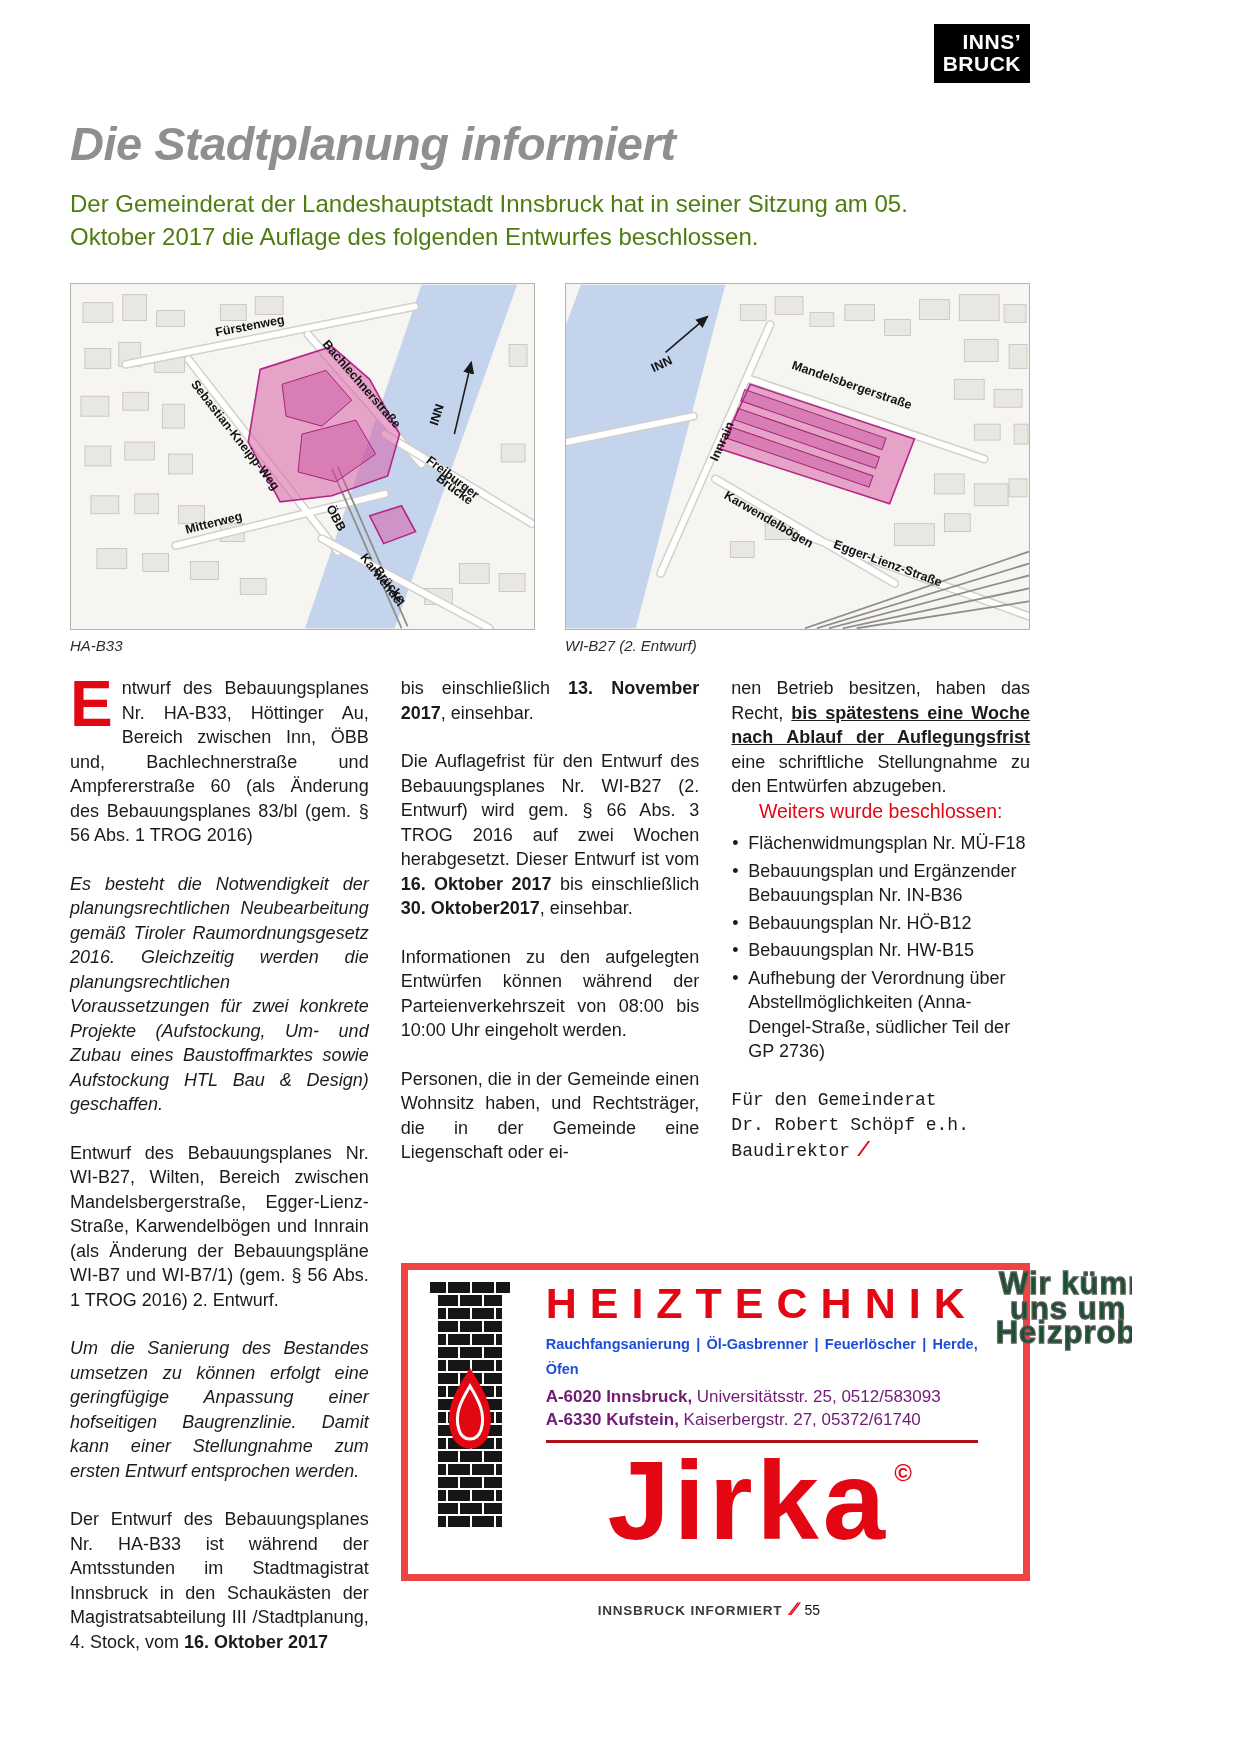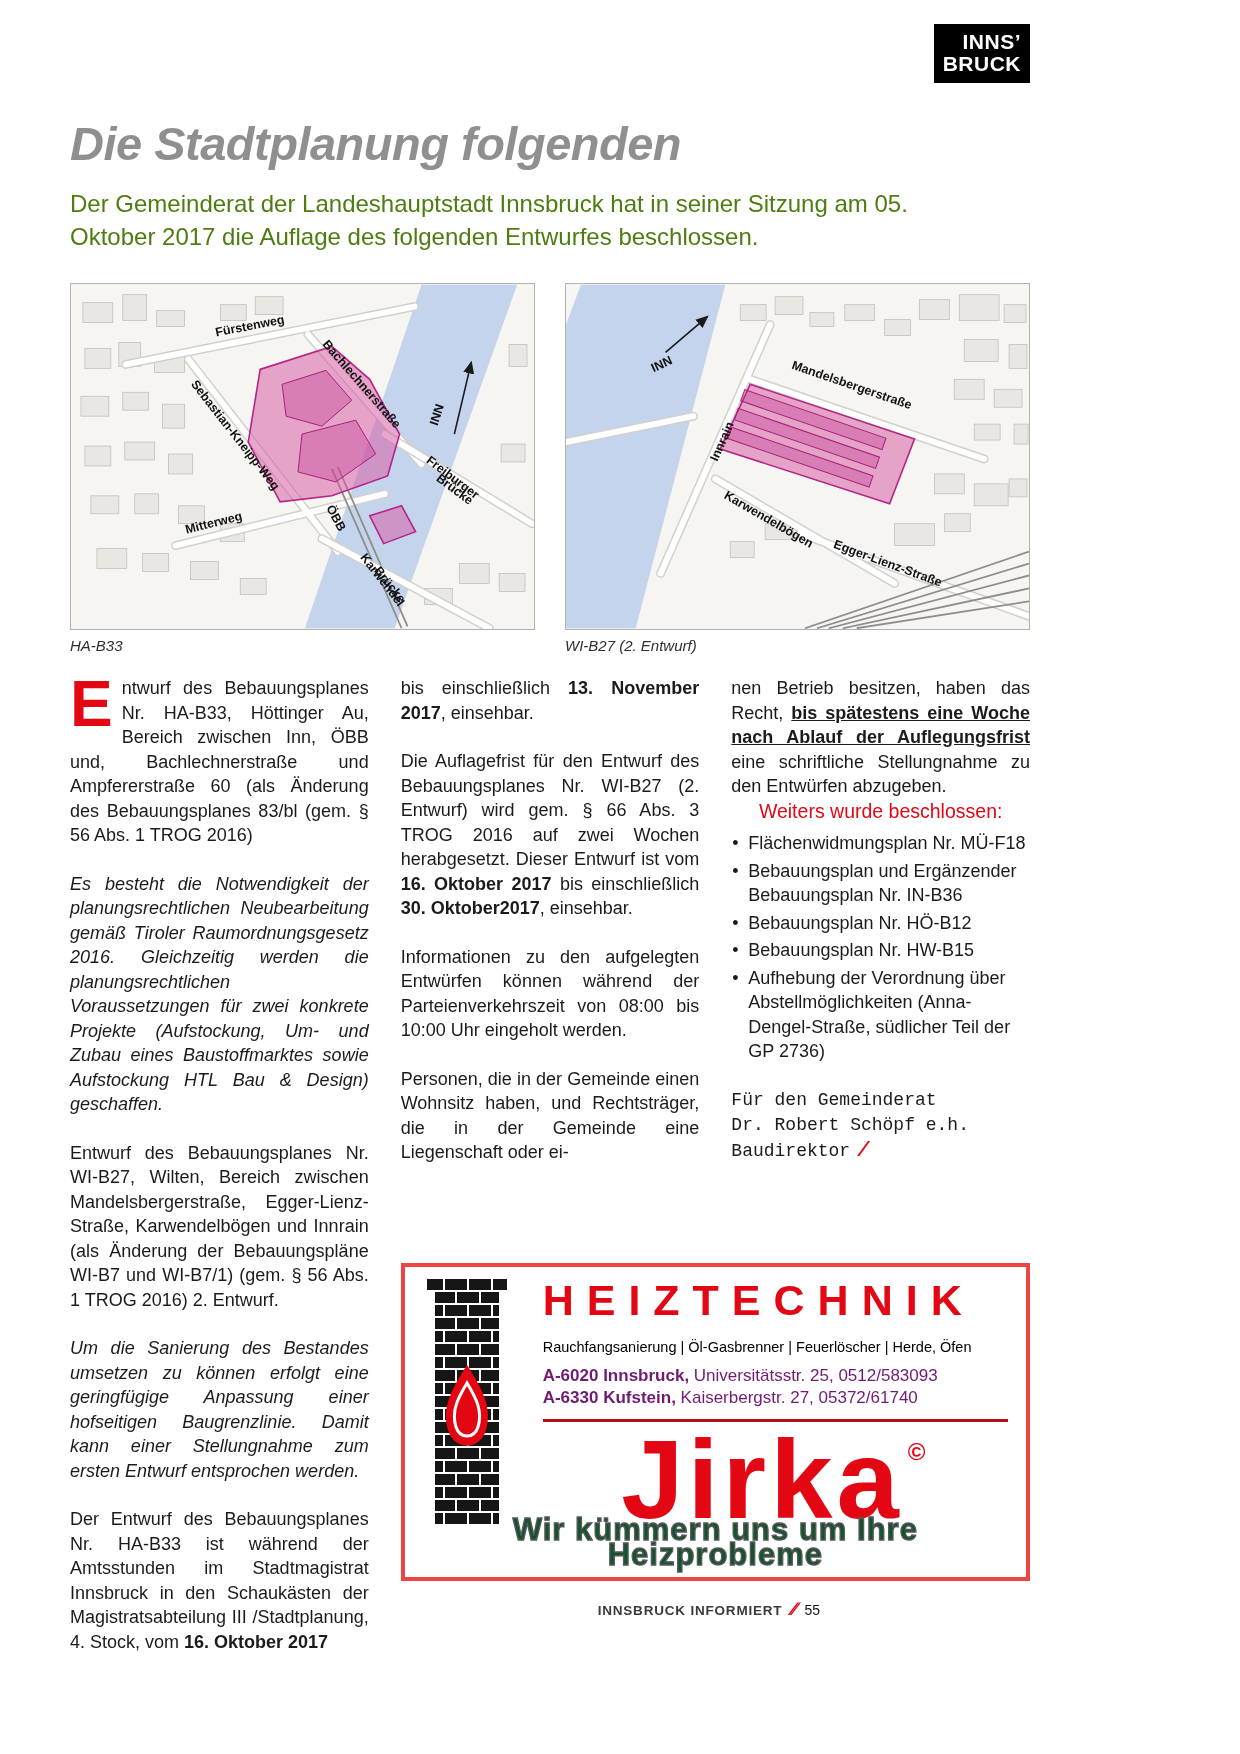--- a/index.html
+++ b/index.html
@@ -45,28 +45,28 @@
   .dropcap{float:left;color:#e30613;font-weight:bold;font-size:64px;line-height:50px;
            padding:3px 9px 0 0;}
   .red-heading{margin:0 0 8px;font-size:19.5px;color:#e30613;font-weight:normal;text-align:center;}
   ul.bullets{list-style:none;margin:0 0 24px;padding:0;text-align:left;}
   ul.bullets li{position:relative;padding-left:17px;margin:0 0 3px;}
   ul.bullets li::before{content:"•";position:absolute;left:1px;}
   .signoff div{line-height:25px;font-family:Liberation Mono, monospace;}
   .endmark{color:#e30613;font-weight:bold;font-style:italic;margin-left:7px;font-size:20px;}
 
   
-  .ad{grid-column:2/4;grid-row:2;margin-top:26px;border:4px solid #ef4444;height:318px;
-      display:flex;flex-direction:column;box-sizing:border-box;background:#fff;}
+  .ad{grid-column:2/4;grid-row:2;margin-top:26px;border:7px solid #ef4444;height:318px;
+      display:flex;box-sizing:border-box;background:#fff;}
   .ad-main{flex:1;display:flex;min-height:0;}
   .ad-chimney{width:120px;padding:10px 0 0 14px;}
   .ad-chimney svg{width:96px;height:248px;display:block;}
   .ad-right{flex:1;padding:12px 18px 0 4px;}
   .ad-title{font-size:43px;font-weight:bold;color:#e30613;letter-spacing:13px;line-height:1;white-space:nowrap;}
-  .ad-services{font-size:14.5px;color:#000000;margin:13px 0 5px;}
+  .ad-services{font-size:14.5px;color:#1d4ed8;margin:7px 0 5px;font-weight:bold;}
   .ad-address{font-size:17px;color:#701a75;line-height:1.32;text-align:left;}
   .ad-divider{height:3px;background:#b01116;margin:9px 0 0;}
   .ad-brand{font-size:112px;font-weight:bold;color:#e30613;line-height:1.0;letter-spacing:4px;
             text-align:center;margin-top:2px;}
   .ad-copy{font-size:24px;position:relative;top:-58px;margin-left:5px;}
   .ad-slogan{font-size:31px;letter-spacing:1px;font-weight:bold;color:#14532d;
              -webkit-text-stroke:1.3px #5a5a5a;text-shadow:0 0 1px #777;
              text-align:center;padding:2px 0 10px;}
 
   
@@ -79,21 +79,21 @@
 <body>
 
 <div class="page">
   <div class="content">
 
     <div class="logo">
       <div>INNS’</div>
       <div>BRUCK</div>
     </div>
 
-    <h1 class="title">Die Stadtplanung folgenden</h1>
+    <h1 class="title">Die Stadtplanung informiert</h1>
     <p class="intro">Der Gemeinderat der Landeshauptstadt Innsbruck hat in seiner Sitzung am 05. Oktober 2017 die Auflage des folgenden Entwurfes beschlossen.</p>
 
     <div class="maps-row">
 
       <figure class="map-fig">
         <div class="map-frame">
           <svg class="map" viewBox="0 0 465 345">
             <defs>
               <marker id="arwL" markerWidth="9" markerHeight="9" refX="7" refY="3.5" orient="auto">
                 <path d="M0,0 L8,3.5 L0,7 Z" fill="#1a1a1a"></path>

